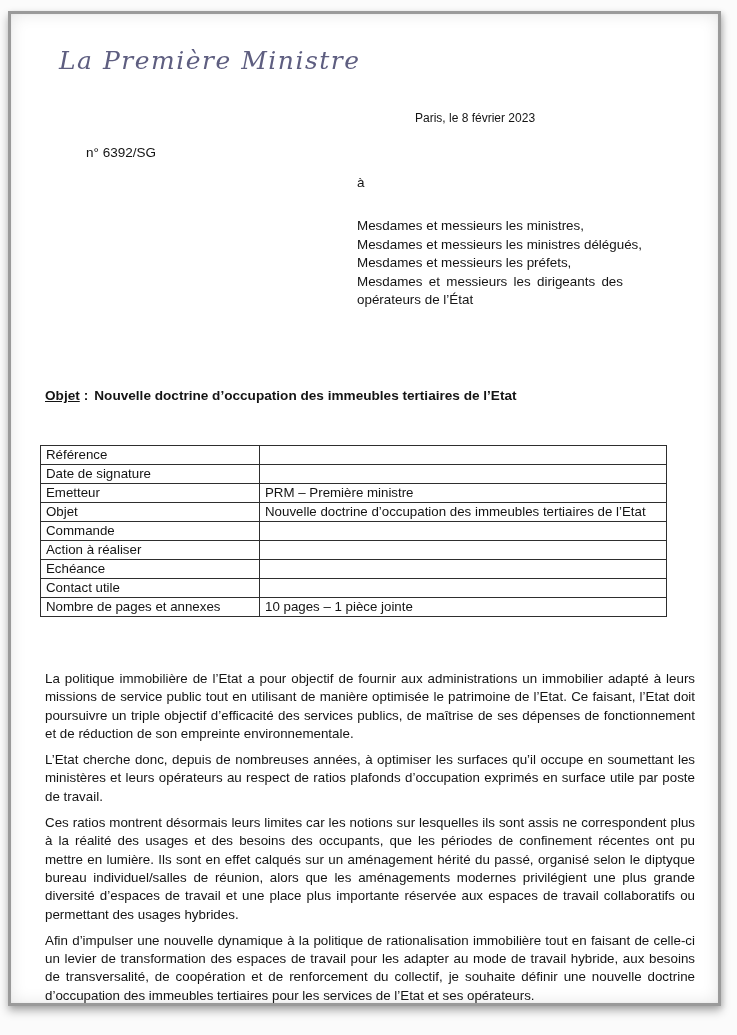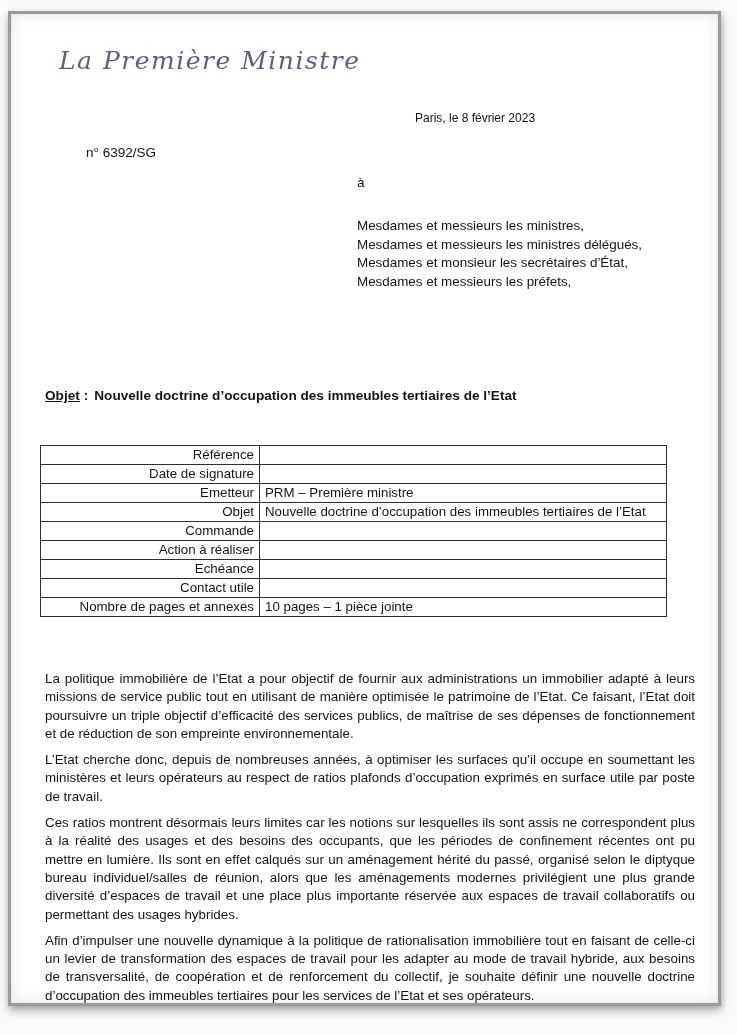--- a/index.html
+++ b/index.html
@@ -85,21 +85,20 @@
     font-size: 13.3px;
     table-layout: fixed;
   }
   .meta-table td {
     border: 1px solid #2e2e2e;
     height: 18px;
     padding: 0 5px;
     line-height: 17.5px;
     vertical-align: top;
     overflow: hidden;
-    text-align: right;
   }
   .meta-table td.label { width: 208px; }
   .meta-table td.value { text-align: justify; }
 
   .body-text {
     left: 34px;
     top: 656px;
     width: 650px;
     font-size: 13.35px;
     line-height: 18.3px;
@@ -119,24 +118,24 @@
   <div class="refnum">n° 6392/SG</div>
 
   <div class="to-word">à</div>
 
   <div class="recipients">
 
       <div class="recipient">Mesdames et messieurs les ministres,</div>
 
       <div class="recipient">Mesdames et messieurs les ministres délégués,</div>
 
-      <div class="recipient">Mesdames et monsieur les secrétaires d’État,</div>
 
       <div class="recipient">Mesdames et messieurs les préfets,</div>
 
+      <div class="recipient">Mesdames et messieurs les dirigeants des opérateurs de l’État</div>
     </div>
 
   <div class="subject">
     <span class="subject-label">Objet</span><span class="subject-sep">:</span><span class="subject-text">Nouvelle doctrine d’occupation des immeubles tertiaires de l’Etat</span>
   </div>
 
   <table class="meta-table">
     <tbody>
 
         <tr>

